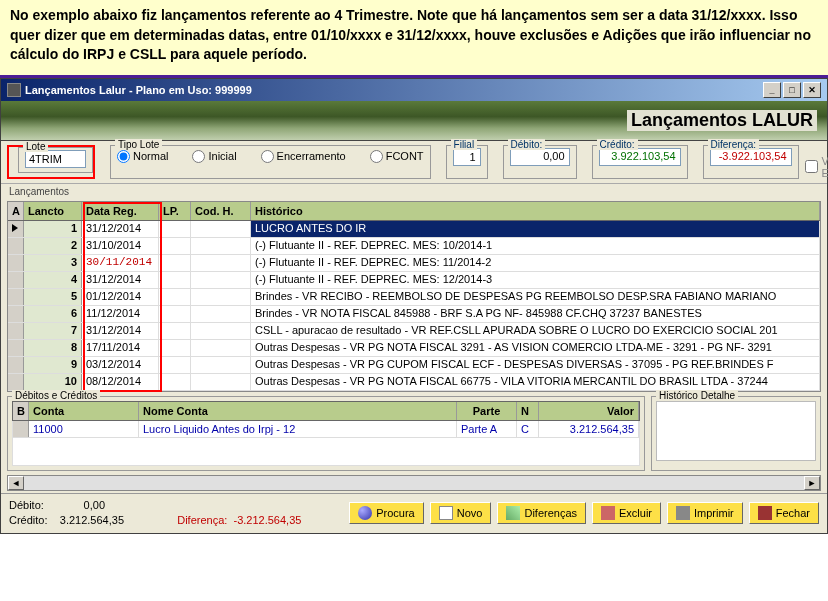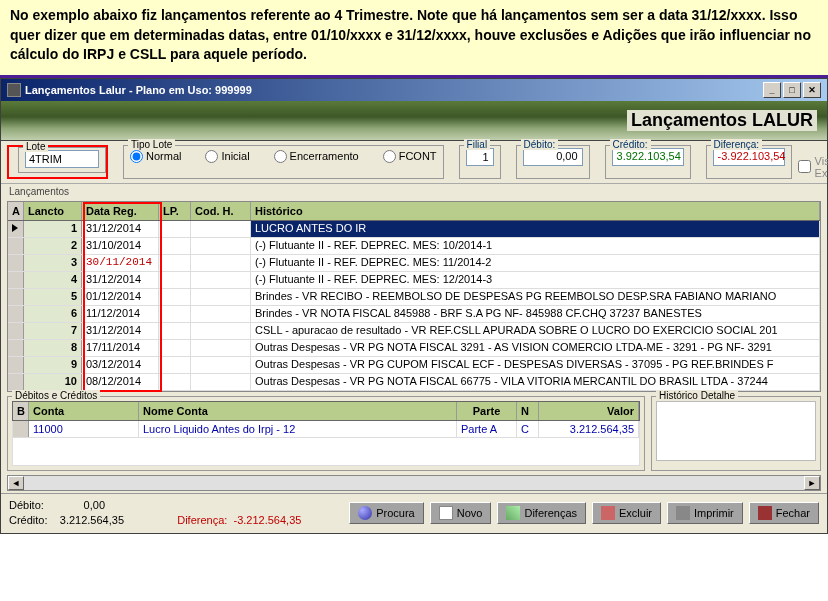--- a/index.html
+++ b/index.html
@@ -24,21 +24,21 @@
   
   .form-row { background: #ece9d8; padding: 4px 6px; display: flex; gap: 6px; align-items: stretch; border-bottom: 1px solid #aaa; }
   .fieldset { border: 1px solid #999; padding: 2px 6px 4px 6px; position: relative; margin-left: 9px; }
   .legend-label { position: absolute; top: -7px; left: 4px; background: #ece9d8; padding: 0 3px; font-size: 10px; }
   .fieldset input[type=text] { border: 1px solid #7f9db9; padding: 1px 3px; font-size: 11px; height: 18px; }
   .radios { display: flex; gap: 24px; align-items: center; padding-top: 2px; }
   .radios label { display: flex; align-items: center; gap: 3px; cursor: pointer; }
   
   .numbox { }
   .numbox .legend-label { color: #003366; }
-  .numbox-input { border: 1px solid #7f9db9; background: #fff; padding: 1px 4px; text-align: right; height: 18px; width: 72px; font-size: 11px; }
+  .numbox-input { border: 1px solid #7f9db9; background: #fff; padding: 1px 4px; text-align: right; height: 18px; width: 82px; font-size: 11px; }
   .numbox-input.pos { color: #007000; }
   .numbox-input.neg { color: #c00000; }
   
   .checkbox-row { display: flex; align-items: center; gap: 4px; padding-top: 10px; color: #888; }
   
   .lote-highlight { border: 2px solid red; display: inline-block; }
   
   .section-label { font-size: 10px; color: #444; padding: 2px 8px; background: #ece9d8; }
   
   
@@ -93,21 +93,21 @@
   
   
   .hscroll { height: 16px; background: #e0e0e0; border: 1px solid #888; display: flex; justify-content: space-between; margin: 2px 6px; }
   .hscroll-btn { width: 16px; background: #d4d0c8; border: 1px solid #fff; border-right-color:#666; border-bottom-color:#666; text-align: center; font-size: 9px; line-height: 12px; }
   
   
   .footer { background: #ece9d8; border-top: 1px solid #999; padding: 4px 8px; display: flex; justify-content: space-between; align-items: center; }
   .footer-totals { font-size: 11px; line-height: 1.4; }
   .footer-totals .neg { color: #c00000; margin-left: 41px; }
   .footer-buttons { display: flex; gap: 6px; }
-  .btn { background: #a3a3a3; border: 1px solid #fff; border-right-color:#666; border-bottom-color:#666; padding: 3px 8px; display: flex; align-items: center; gap: 4px; cursor: pointer; font-size: 11px; }
+  .btn { background: #fde047; border: 1px solid #fff; border-right-color:#666; border-bottom-color:#666; padding: 3px 8px; display: flex; align-items: center; gap: 4px; cursor: pointer; font-size: 11px; }
   .btn-icon { width: 14px; height: 14px; display: inline-block; }
   .ico-search { background: radial-gradient(circle at 30% 30%, #aaf, #33a); border-radius: 50%; }
   .ico-new { background: #fff; border: 1px solid #888; position: relative; }
   .ico-diff { background: linear-gradient(45deg, #6a6, #aea); }
   .ico-del { background: #c66; }
   .ico-print { background: #888; }
   .ico-close { background: #933; }
 </style>
 </head>
 <body>
@@ -130,21 +130,21 @@
   </div>
 
   <div class="header-bar">
     <span class="header-title">Lançamentos LALUR</span>
   </div>
 
   <div class="form-row">
     <span class="lote-highlight">
       <div class="fieldset">
         <span class="legend-label">Lote</span>
-        <input type="text" style="width: 74px;" value="4TRIM">
+        <input type="text" style="width: 61px;" value="4TRIM">
       </div>
     </span>
     <div class="fieldset" style="flex:0 0 310px">
       <span class="legend-label">Tipo Lote</span>
       <div class="radios">
         <label>
             <input type="radio" name="tipo" checked="" style="">
             <span>Normal</span>
           </label>
         <label>

